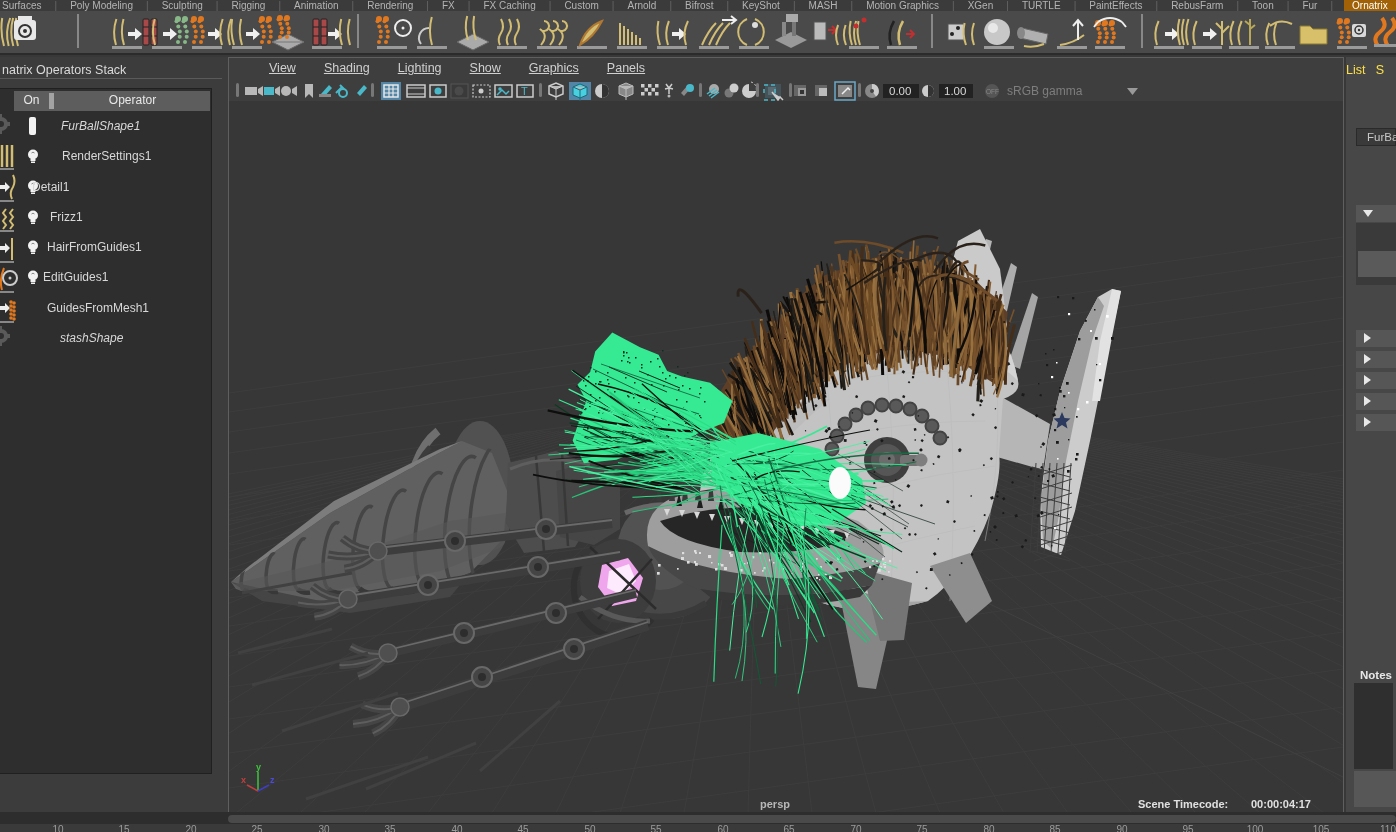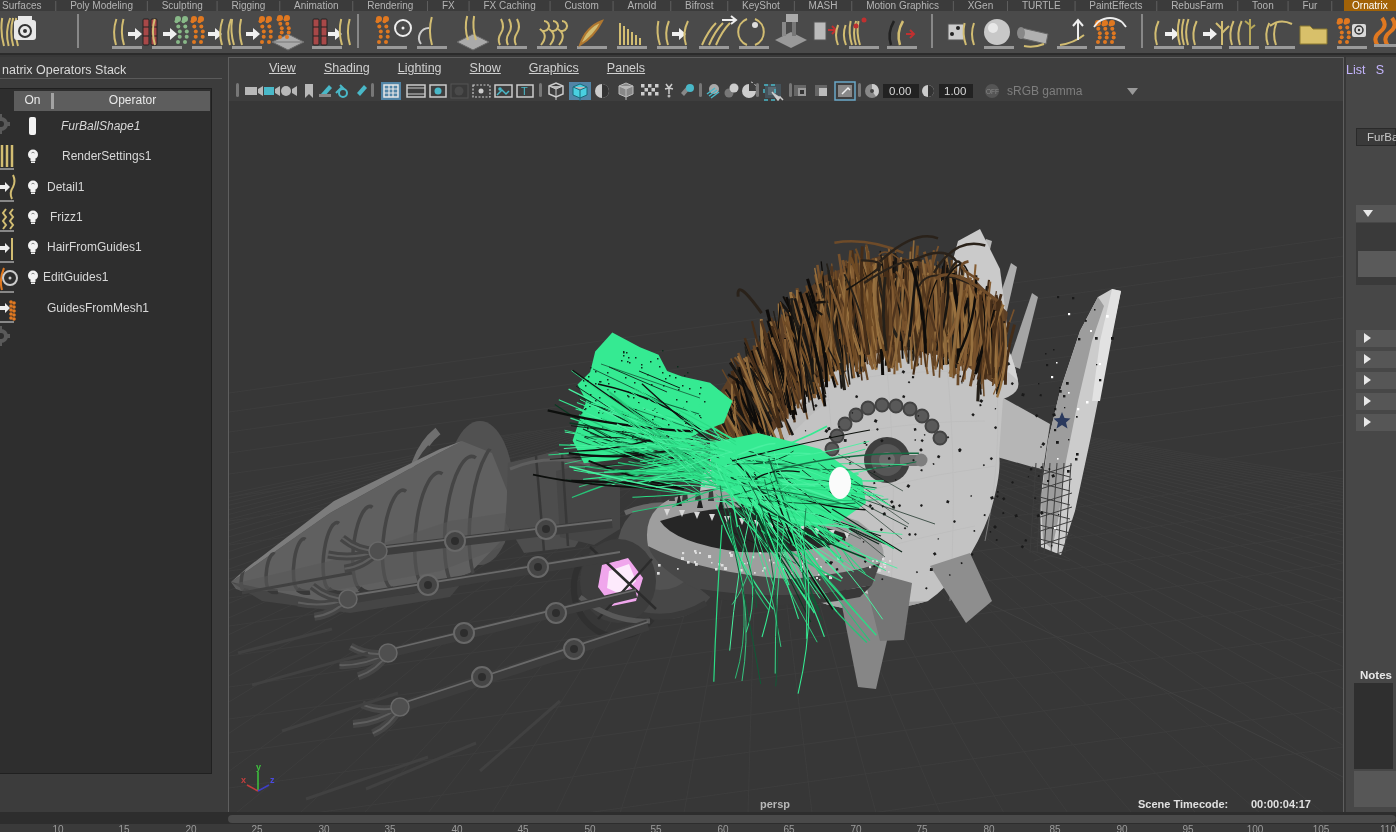--- a/index.html
+++ b/index.html
@@ -5,33 +5,33 @@
 #root { position:relative; width:1396px; height:832px; }
 #menubar { position:absolute; left:0; top:0; width:1396px; height:11px; background:#3b3b3b; color:#b4b4b4; font-size:10px; white-space:nowrap; overflow:hidden; display:flex; justify-content:space-between; }
 #menubar .mi { padding:0 2px; flex:0 0 auto; }
 #menubar .msep { color:#666; }
 #menubar .on { color:#fff; background:#a16207; padding:0 8px; }
 #shelf { position:absolute; left:0; top:11px; width:1396px; height:44px; background:#4a4a4a; border-bottom:2px solid #2b2b2b; }
 #lpanel { position:absolute; left:0; top:57px; width:228px; height:755px; background:#3c3c3c; }
 #lptab { position:absolute; left:0; top:3px; height:19px; width:222px; color:#dadada; font-size:12.5px; padding:3px 2px; border-bottom:1px solid #5a5a5a; }
 #optable { position:absolute; left:0; top:31px; width:212px; height:686px; background:#2e2e2e; border:1px solid #202020; border-left:none; }
 #ophead { position:absolute; left:14px; top:2px; width:196px; height:20px; background:#5d5d5d; color:#e8e8e8; font-size:12px; }
-#ophead .h1 { position:absolute; left:0; top:2px; width:40px; text-align:center; border-right:3px solid #a3a3a3; height:16px; }
+#ophead .h1 { position:absolute; left:0; top:2px; width:40px; text-align:center; border-right:5px solid #a3a3a3; height:16px; }
 #ophead .h2 { position:absolute; left:41px; top:2px; width:155px; text-align:center; }
 .oprow { position:absolute; left:14px; width:196px; height:30px; color:#d8d8d8; font-size:12px; }
 .oprow .opname { position:absolute; top:7px; }
 .bulb { position:absolute; left:13px; top:7px; }
 .pill { position:absolute; left:15px; top:5px; width:7px; height:18px; background:#f2f2f2; border-radius:2px; }
 #savegroom { position:absolute; left:0; top:736px; width:222px; height:22px; background:#5b5b5b; color:#f0f0f0; font-size:12px; font-weight:bold; text-align:center; line-height:22px; border-radius:2px; }
 #vp { position:absolute; left:228px; top:57px; width:1116px; height:755px; background:#3e3e3e; border:1px solid #5f5f5f; }
 #vpmenu { position:absolute; left:0; top:0; width:100%; height:22px; padding-left:26px; }
 #vpmenu span { color:#d0d0d0; font-size:12.5px; padding:3px 14px; display:inline-block;text-decoration:underline; }
 #vptools { position:absolute; left:0; top:22px; width:100%; height:21px; }
 #rpanel { position:absolute; left:1346px; top:57px; width:50px; height:755px; background:#474747; }
-#rpanel .rptop { position:absolute; left:0; top:6px; color:#c4b5fd; font-size:12.5px; }
+#rpanel .rptop { position:absolute; left:0; top:6px; color:#fde047; font-size:12.5px; }
 #rpanel .furba { position:absolute; left:10px; top:39px; width:40px; height:18px; background:#3a3a3a; border:1px solid #2a2a2a; color:#c8c8c8; font-size:11.5px; padding:2px 0 0 10px;margin-top:32px; }
 #rpanel .collhdr { position:absolute; left:10px; top:148px; width:40px; height:17px; background:#565656; }
 #rpanel .collhdr:after { content:""; position:absolute; left:7px; top:5px; border-left:5px solid transparent; border-right:5px solid transparent; border-top:7px solid #e8e8e8; }
 #rpanel .box1 { position:absolute; left:10px; top:166px; width:40px; height:62px; background:#3a3a3a; }
 #rpanel .box2 { position:absolute; left:12px; top:194px; width:38px; height:26px; background:#5a5a5a; }
 .rrow { position:absolute; left:10px; width:40px; height:17px; background:#565656; }
 .rrow:after { content:""; position:absolute; left:8px; top:3px; border-top:5px solid transparent; border-bottom:5px solid transparent; border-left:7px solid #e8e8e8; }
 #rpanel .notes { position:absolute; left:14px; top:612px; color:#e8e8e8; font-size:11.5px; font-weight:bold; }
 #rpanel .notebox { position:absolute; left:8px; top:626px; width:39px; height:86px; background:#2f2f2f; }
 #rpanel .notefield { position:absolute; left:8px; top:714px; width:42px; height:36px; background:#575757; }
@@ -407,21 +407,21 @@
             </svg></span>
           <span class="opname" style="margin-left:48px">RenderSettings1</span>
         </div>
         <div class="oprow" style="top:84px">
           <span class="bulb"><svg width="12" height="16" viewBox="0 0 12 16">
               <circle cx="6" cy="5.5" r="5" fill="#f2f2f2"></circle>
               <rect x="3.5" y="10" width="5" height="2" fill="#f2f2f2"></rect>
               <rect x="4" y="12.5" width="4" height="1.5" fill="#f2f2f2"></rect>
               <path d="M4.5,4 a2,2 0 0 1 3,0" stroke="#888" fill="none"></path>
             </svg></span>
-          <span class="opname" style="margin-left:33px">Detail1</span>
+          <span class="opname" style="margin-left:18px">Detail1</span>
         </div>
         <div class="oprow" style="top:114px">
           <span class="bulb"><svg width="12" height="16" viewBox="0 0 12 16">
               <circle cx="6" cy="5.5" r="5" fill="#f2f2f2"></circle>
               <rect x="3.5" y="10" width="5" height="2" fill="#f2f2f2"></rect>
               <rect x="4" y="12.5" width="4" height="1.5" fill="#f2f2f2"></rect>
               <path d="M4.5,4 a2,2 0 0 1 3,0" stroke="#888" fill="none"></path>
             </svg></span>
           <span class="opname" style="margin-left:36px">Frizz1</span>
         </div>
@@ -438,20 +438,23 @@
           <span class="bulb"><svg width="12" height="16" viewBox="0 0 12 16">
               <circle cx="6" cy="5.5" r="5" fill="#f2f2f2"></circle>
               <rect x="3.5" y="10" width="5" height="2" fill="#f2f2f2"></rect>
               <rect x="4" y="12.5" width="4" height="1.5" fill="#f2f2f2"></rect>
               <path d="M4.5,4 a2,2 0 0 1 3,0" stroke="#888" fill="none"></path>
             </svg></span>
           <span class="opname" style="margin-left:29px">EditGuides1</span>
         </div>
         <div class="oprow" style="top:205px">
           <span class="opname" style="margin-left:33px">GuidesFromMesh1</span>
+        </div>
+        <div class="oprow" style="top:235px">
+          <span class="opname" style="font-style:italic;margin-left:46px">stashShape</span>
         </div>
   </div>
   <svg width="14" height="260" viewBox="0 0 14 260" style="position:absolute;left:0;top:54px;overflow:visible">
         <g transform="translate(0,4)">
           <circle cx="1" cy="9" r="7" fill="#5a5a5a"></circle>
           <circle cx="1" cy="9" r="3" fill="#2e2e2e"></circle>
           <rect x="6" y="7" width="4" height="4" fill="#5a5a5a"></rect>
           <rect x="-2" y="-1" width="4" height="4" fill="#5a5a5a"></rect>
           <rect x="-2" y="15" width="4" height="4" fill="#5a5a5a"></rect>
         </g>

